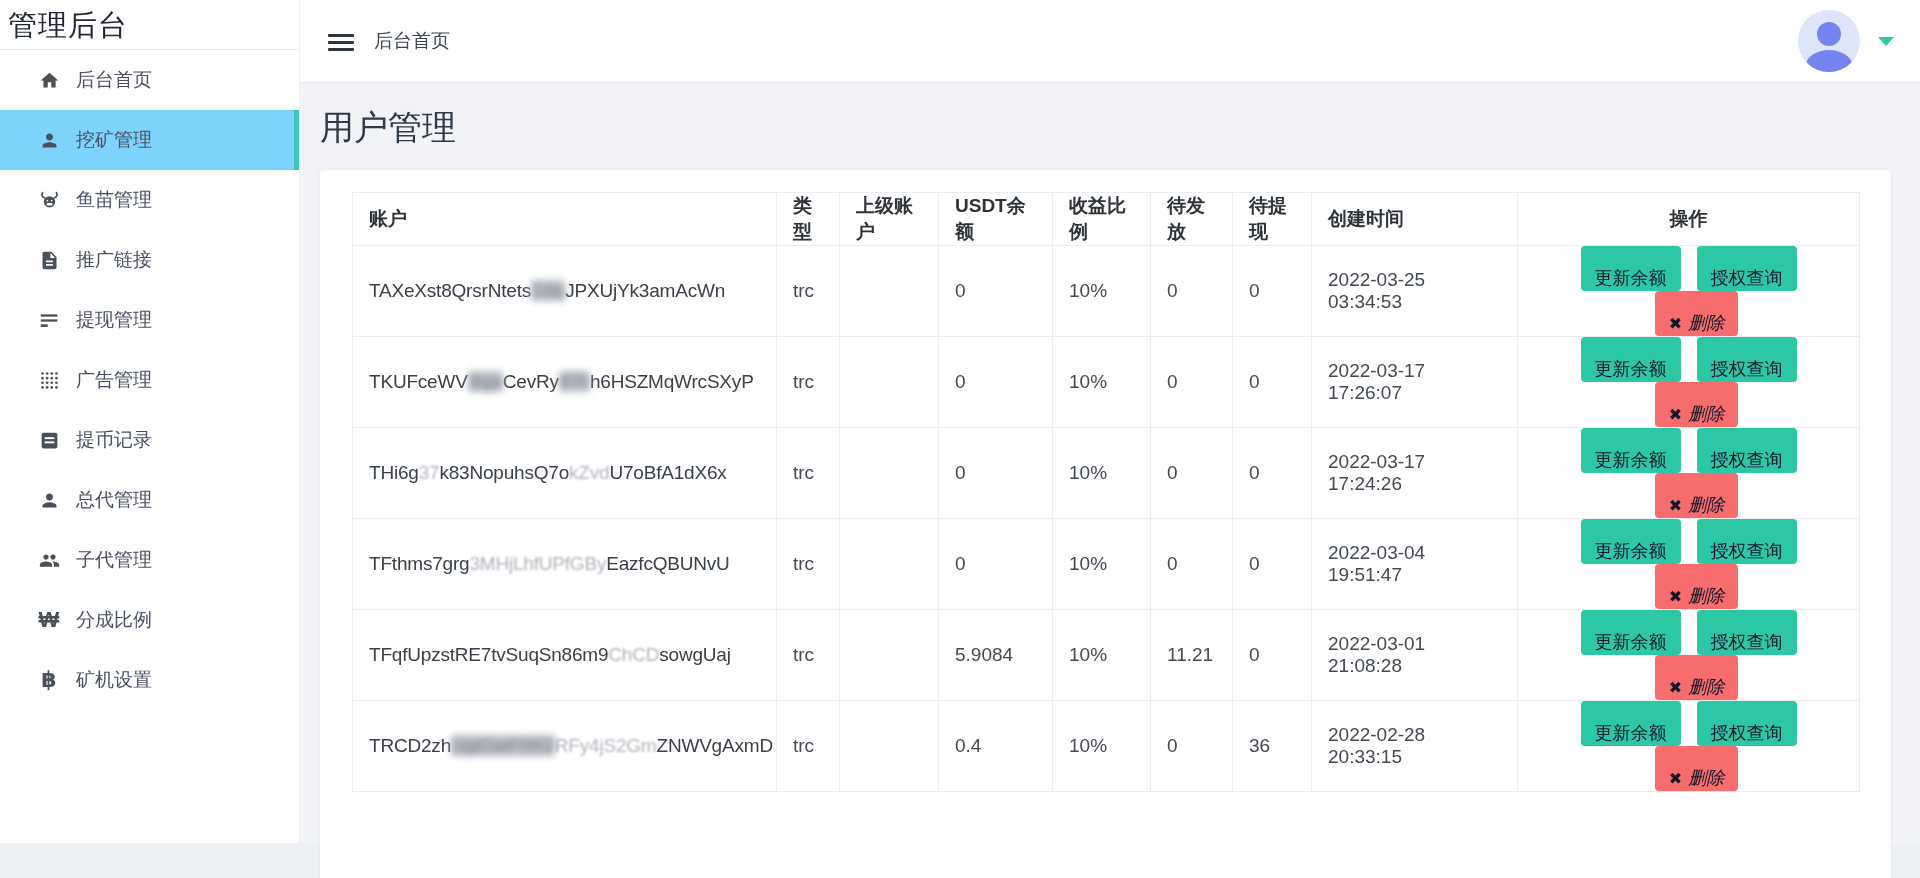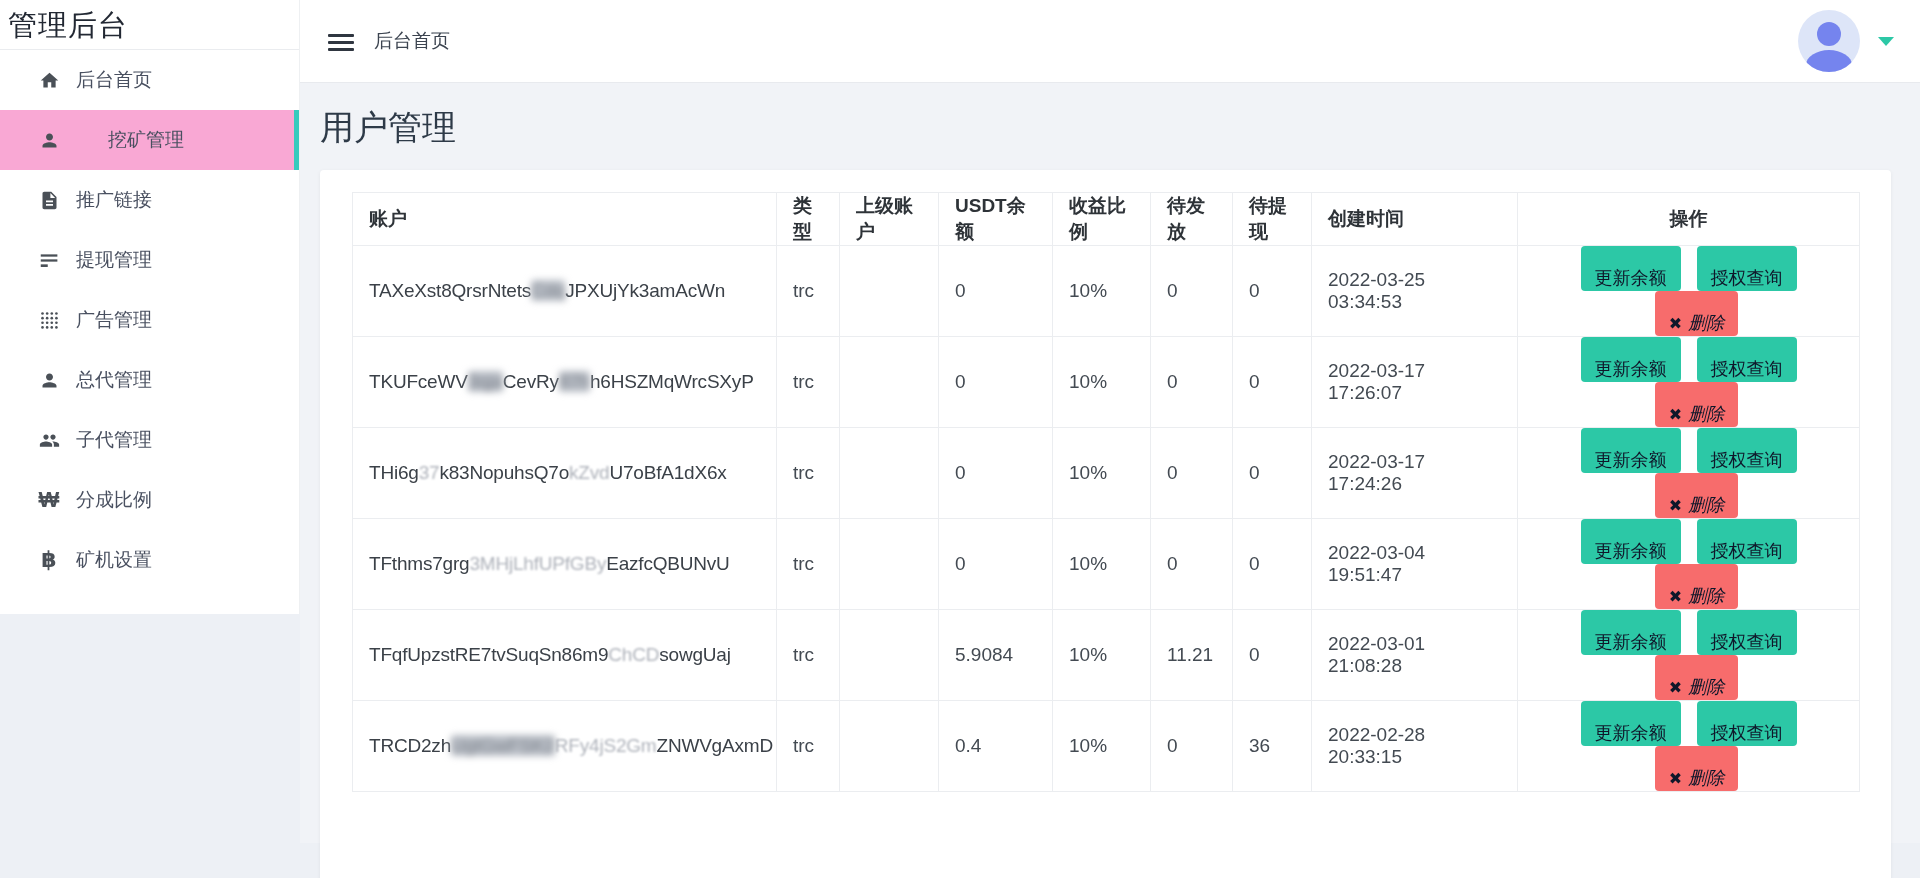--- a/index.html
+++ b/index.html
@@ -6,34 +6,34 @@
   html, body { width: 1920px; height: 878px; overflow: hidden; }
   body {
     font-family: "Liberation Sans", "DejaVu Sans", sans-serif;
     background: #edf0f5;
     color: #4a5058;
   }
   .app { display: flex; height: 843px; }
 
   
   .sidebar {
-    width: 300px; background: #fff; height: 614px;
+    width: 300px; background: #fff; height: 843px;
     border-right: 1px solid #eef0f2; flex-shrink: 0; position: relative;
   }
   .brand {
     height: 50px; font-size: 29px; font-weight: 500; color: #222833;
     padding: 6px 0 0 8px; border-bottom: 1px solid #eaecef;
     letter-spacing: 1px;
   }
   .side-menu { padding-top: 0; }
   .side-item {
     height: 60px; display: flex; align-items: center;
     padding-left: 37px; cursor: pointer; position: relative;
   }
-  .side-item.active { background: #f9a8d4; gap: 32px; }
+  .side-item.active { background: #7dd3fc; }
   .side-item.active::after {
     content: ""; position: absolute; right: 0; top: 0;
     width: 5px; height: 100%; background: #36cbbd;
   }
   .side-icon {
     width: 24px; height: 24px; display: flex; align-items: center;
     justify-content: center; margin-right: 15px; color: #4a5057;
   }
   .side-icon svg { width: 21px; height: 21px; fill: #4a5057; }
   .txt-icon { font-size: 22px; font-weight: 700; color: #4a5057; line-height: 1; }
@@ -104,20 +104,32 @@
           </span>
           <span class="side-label">后台首页</span>
         </div>
         <div class="side-item active">
           <span class="side-icon">
             <svg viewBox="0 0 24 24">
               <path d="M12 12c2.21 0 4-1.79 4-4s-1.79-4-4-4-4 1.79-4 4 1.79 4 4 4zm0 2c-2.67 0-8 1.34-8 4v2h16v-2c0-2.66-5.33-4-8-4z"></path>
             </svg>
           </span>
           <span class="side-label">挖矿管理</span>
+        </div>
+        <div class="side-item">
+          <span class="side-icon">
+            <svg viewBox="0 0 24 24">
+              <path d="M4 3c-1.4 2.4-.4 5 2.1 5.8M20 3c1.4 2.4.4 5-2.1 5.8" fill="none" stroke="currentColor" stroke-width="2" stroke-linecap="round" style="stroke:#4a5057"></path>
+              <circle cx="12" cy="13.5" r="6.5"></circle>
+              <circle cx="9.6" cy="12" r="1" fill="#fff"></circle>
+              <circle cx="14.4" cy="12" r="1" fill="#fff"></circle>
+              <rect x="8.7" y="14.8" width="6.6" height="2.8" rx="1.4" fill="#fff"></rect>
+            </svg>
+          </span>
+          <span class="side-label">鱼苗管理</span>
         </div>
         <div class="side-item">
           <span class="side-icon">
             <svg viewBox="0 0 24 24">
               <path d="M14 2H6c-1.1 0-2 .9-2 2v16c0 1.1.9 2 2 2h12c1.1 0 2-.9 2-2V8l-6-6zm2 16H8v-2h8v2zm0-4H8v-2h8v2zm-3-5V3.5L18.5 9H13z"></path>
             </svg>
           </span>
           <span class="side-label">推广链接</span>
         </div>
         <div class="side-item">
@@ -149,20 +161,30 @@
               <circle cx="9.3" cy="19.9" r="1.5"></circle>
               <circle cx="14.6" cy="19.9" r="1.5"></circle>
               <circle cx="19.9" cy="19.9" r="1.5"></circle>
             </svg>
           </span>
           <span class="side-label">广告管理</span>
         </div>
         <div class="side-item">
           <span class="side-icon">
             <svg viewBox="0 0 24 24">
+              <rect x="3" y="3" width="18" height="18" rx="2.5"></rect>
+              <rect x="6.5" y="8.2" width="11" height="2.2" fill="#fff"></rect>
+              <rect x="6.5" y="13" width="11" height="2.2" fill="#fff"></rect>
+            </svg>
+          </span>
+          <span class="side-label">提币记录</span>
+        </div>
+        <div class="side-item">
+          <span class="side-icon">
+            <svg viewBox="0 0 24 24">
               <path d="M12 12c2.21 0 4-1.79 4-4s-1.79-4-4-4-4 1.79-4 4 1.79 4 4 4zm0 2c-2.67 0-8 1.34-8 4v2h16v-2c0-2.66-5.33-4-8-4z"></path>
             </svg>
           </span>
           <span class="side-label">总代管理</span>
         </div>
         <div class="side-item">
           <span class="side-icon">
             <svg viewBox="0 0 24 24">
               <path d="M16 11c1.66 0 2.99-1.34 2.99-3S17.66 5 16 5c-1.66 0-3 1.34-3 3s1.34 3 3 3zm-8 0c1.66 0 2.99-1.34 2.99-3S9.66 5 8 5C6.34 5 5 6.34 5 8s1.34 3 3 3zm0 2c-2.33 0-7 1.17-7 3.5V19h14v-2.5c0-2.33-4.67-3.5-7-3.5zm8 0c-.29 0-.62.02-.97.05 1.16.84 1.97 1.97 1.97 3.45V19h6v-2.5c0-2.33-4.67-3.5-7-3.5z"></path>
             </svg>

